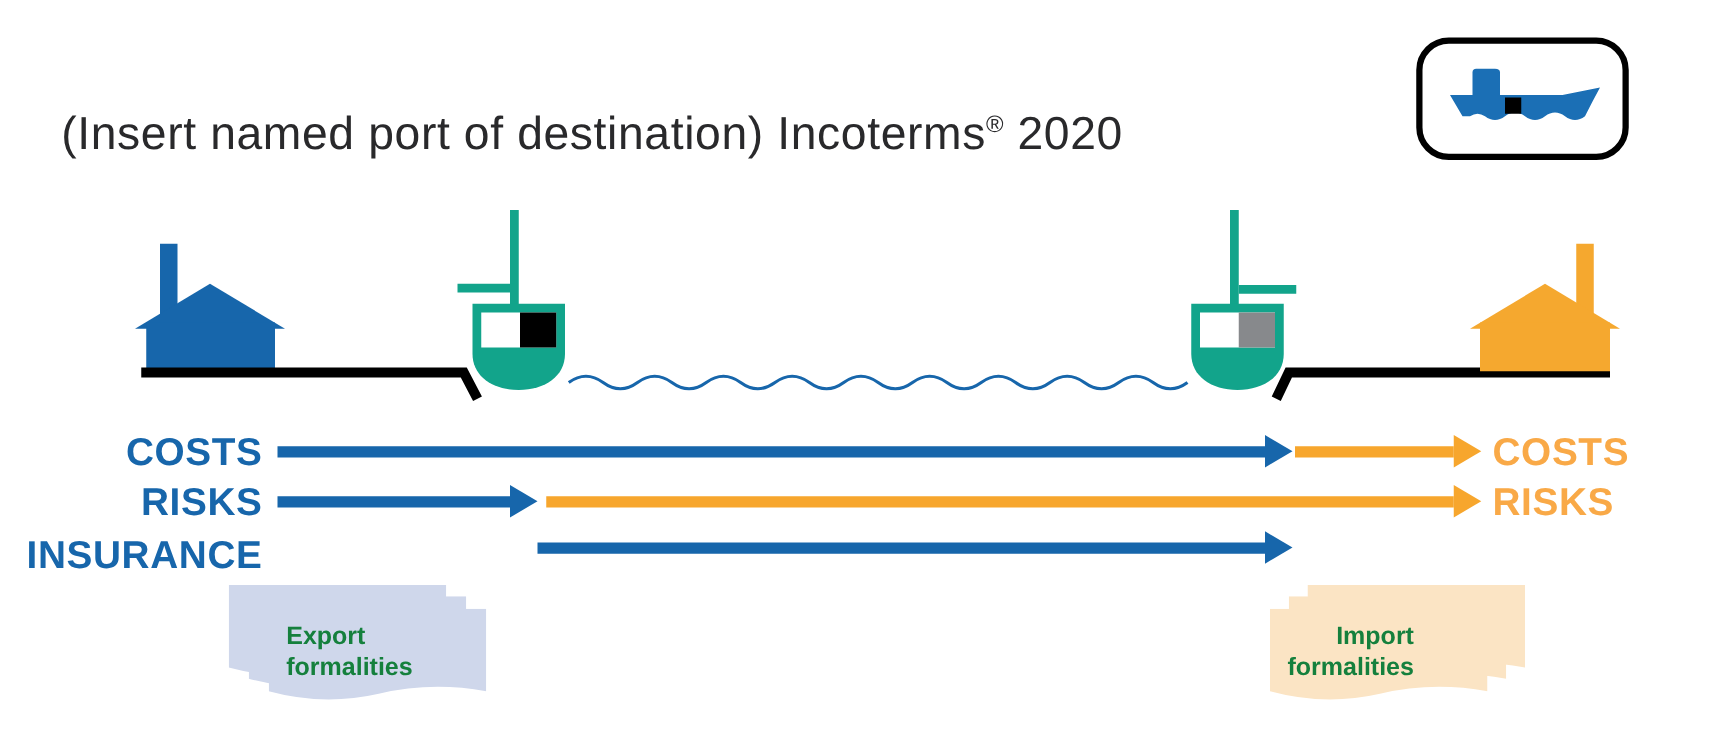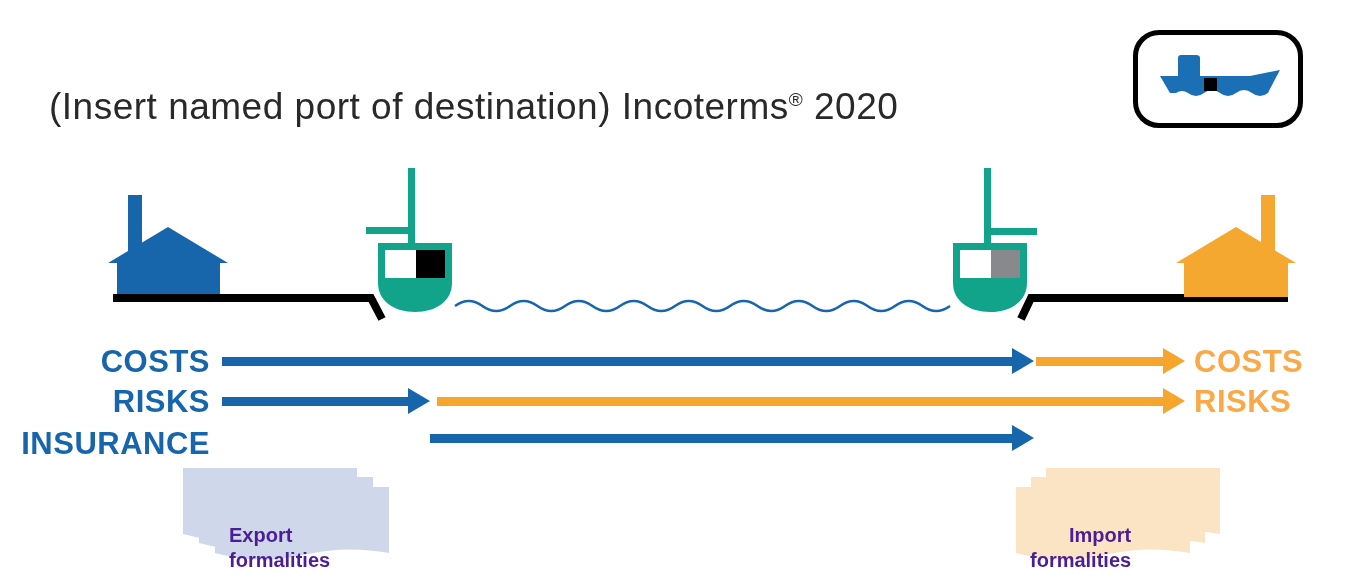--- a/index.html
+++ b/index.html
@@ -47,21 +47,21 @@
   .risks-orange{left:437px;top:397px;width:726px;}
   .risks-orange-head{left:1163px;top:388px;}
   .ins-blue{left:430px;top:434px;width:582px;}
   .ins-blue-head{left:1012px;top:425px;}
 
   
   .doc-stack{position:absolute;width:240px;height:112px;}
   .stack-export{left:183px;top:468px;}
   .stack-import{left:1016px;top:468px;text-align:right;}
   .doc-page{position:absolute;}
-  .doc-text{position:absolute;font-size:20px;font-weight:bold;color:#4c1d95;line-height:25px;margin-top:26px;}
+  .doc-text{position:absolute;font-size:20px;font-weight:bold;color:#15803d;line-height:25px;}
   .export-text{left:46px;top:29px;}
   .import-text{left:14px;top:29px;}
 </style>
 </head>
 <body>
 
 <div class="header">
 </div>
 <div class="subtitle"><span>(Insert named port of destination) Incoterms</span><sup>®</sup> <span>2020</span></div>
 

